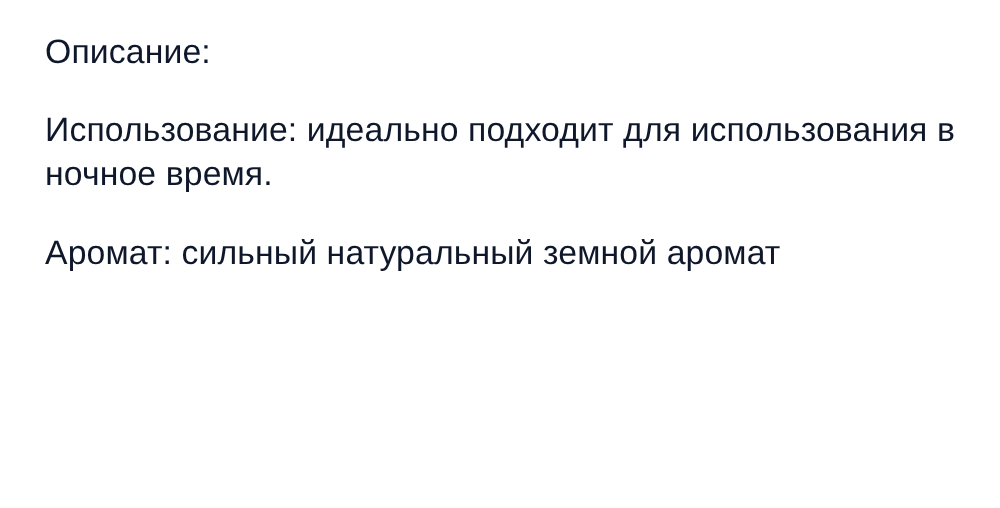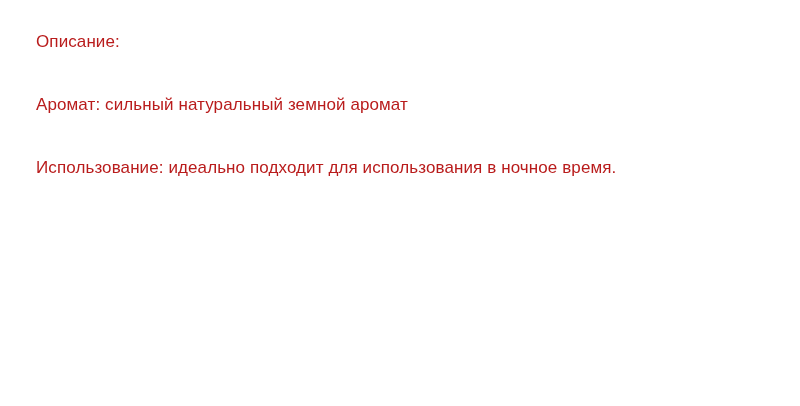--- a/index.html
+++ b/index.html
@@ -15,31 +15,31 @@
     overflow: hidden;
   }
   .page {
     box-sizing: border-box;
     width: 800px;
     height: 406px;
     padding: 24px 28px 0 36px;
     background: #ffffff;
   }
   .para {
-    font-size: 17px;
+    font-size: 27px;
     line-height: 35px;
     letter-spacing: 0.1px;
     margin: 0;
-    color: #b91c1c;
+    color: #0f172a;
     white-space: pre-wrap;
   }
   .para + .para {
     margin-top: 28px;
   }
 </style>
 </head>
 <body>
 
 <div class="page">
   <p class="para">Описание:</p>
+  <p class="para">Использование: идеально подходит для использования в ночное время.</p>
   <p class="para">Аромат: сильный натуральный земной аромат</p>
-  <p class="para">Использование: идеально подходит для использования в ночное время.</p>
 </div>
 
 </body></html>

